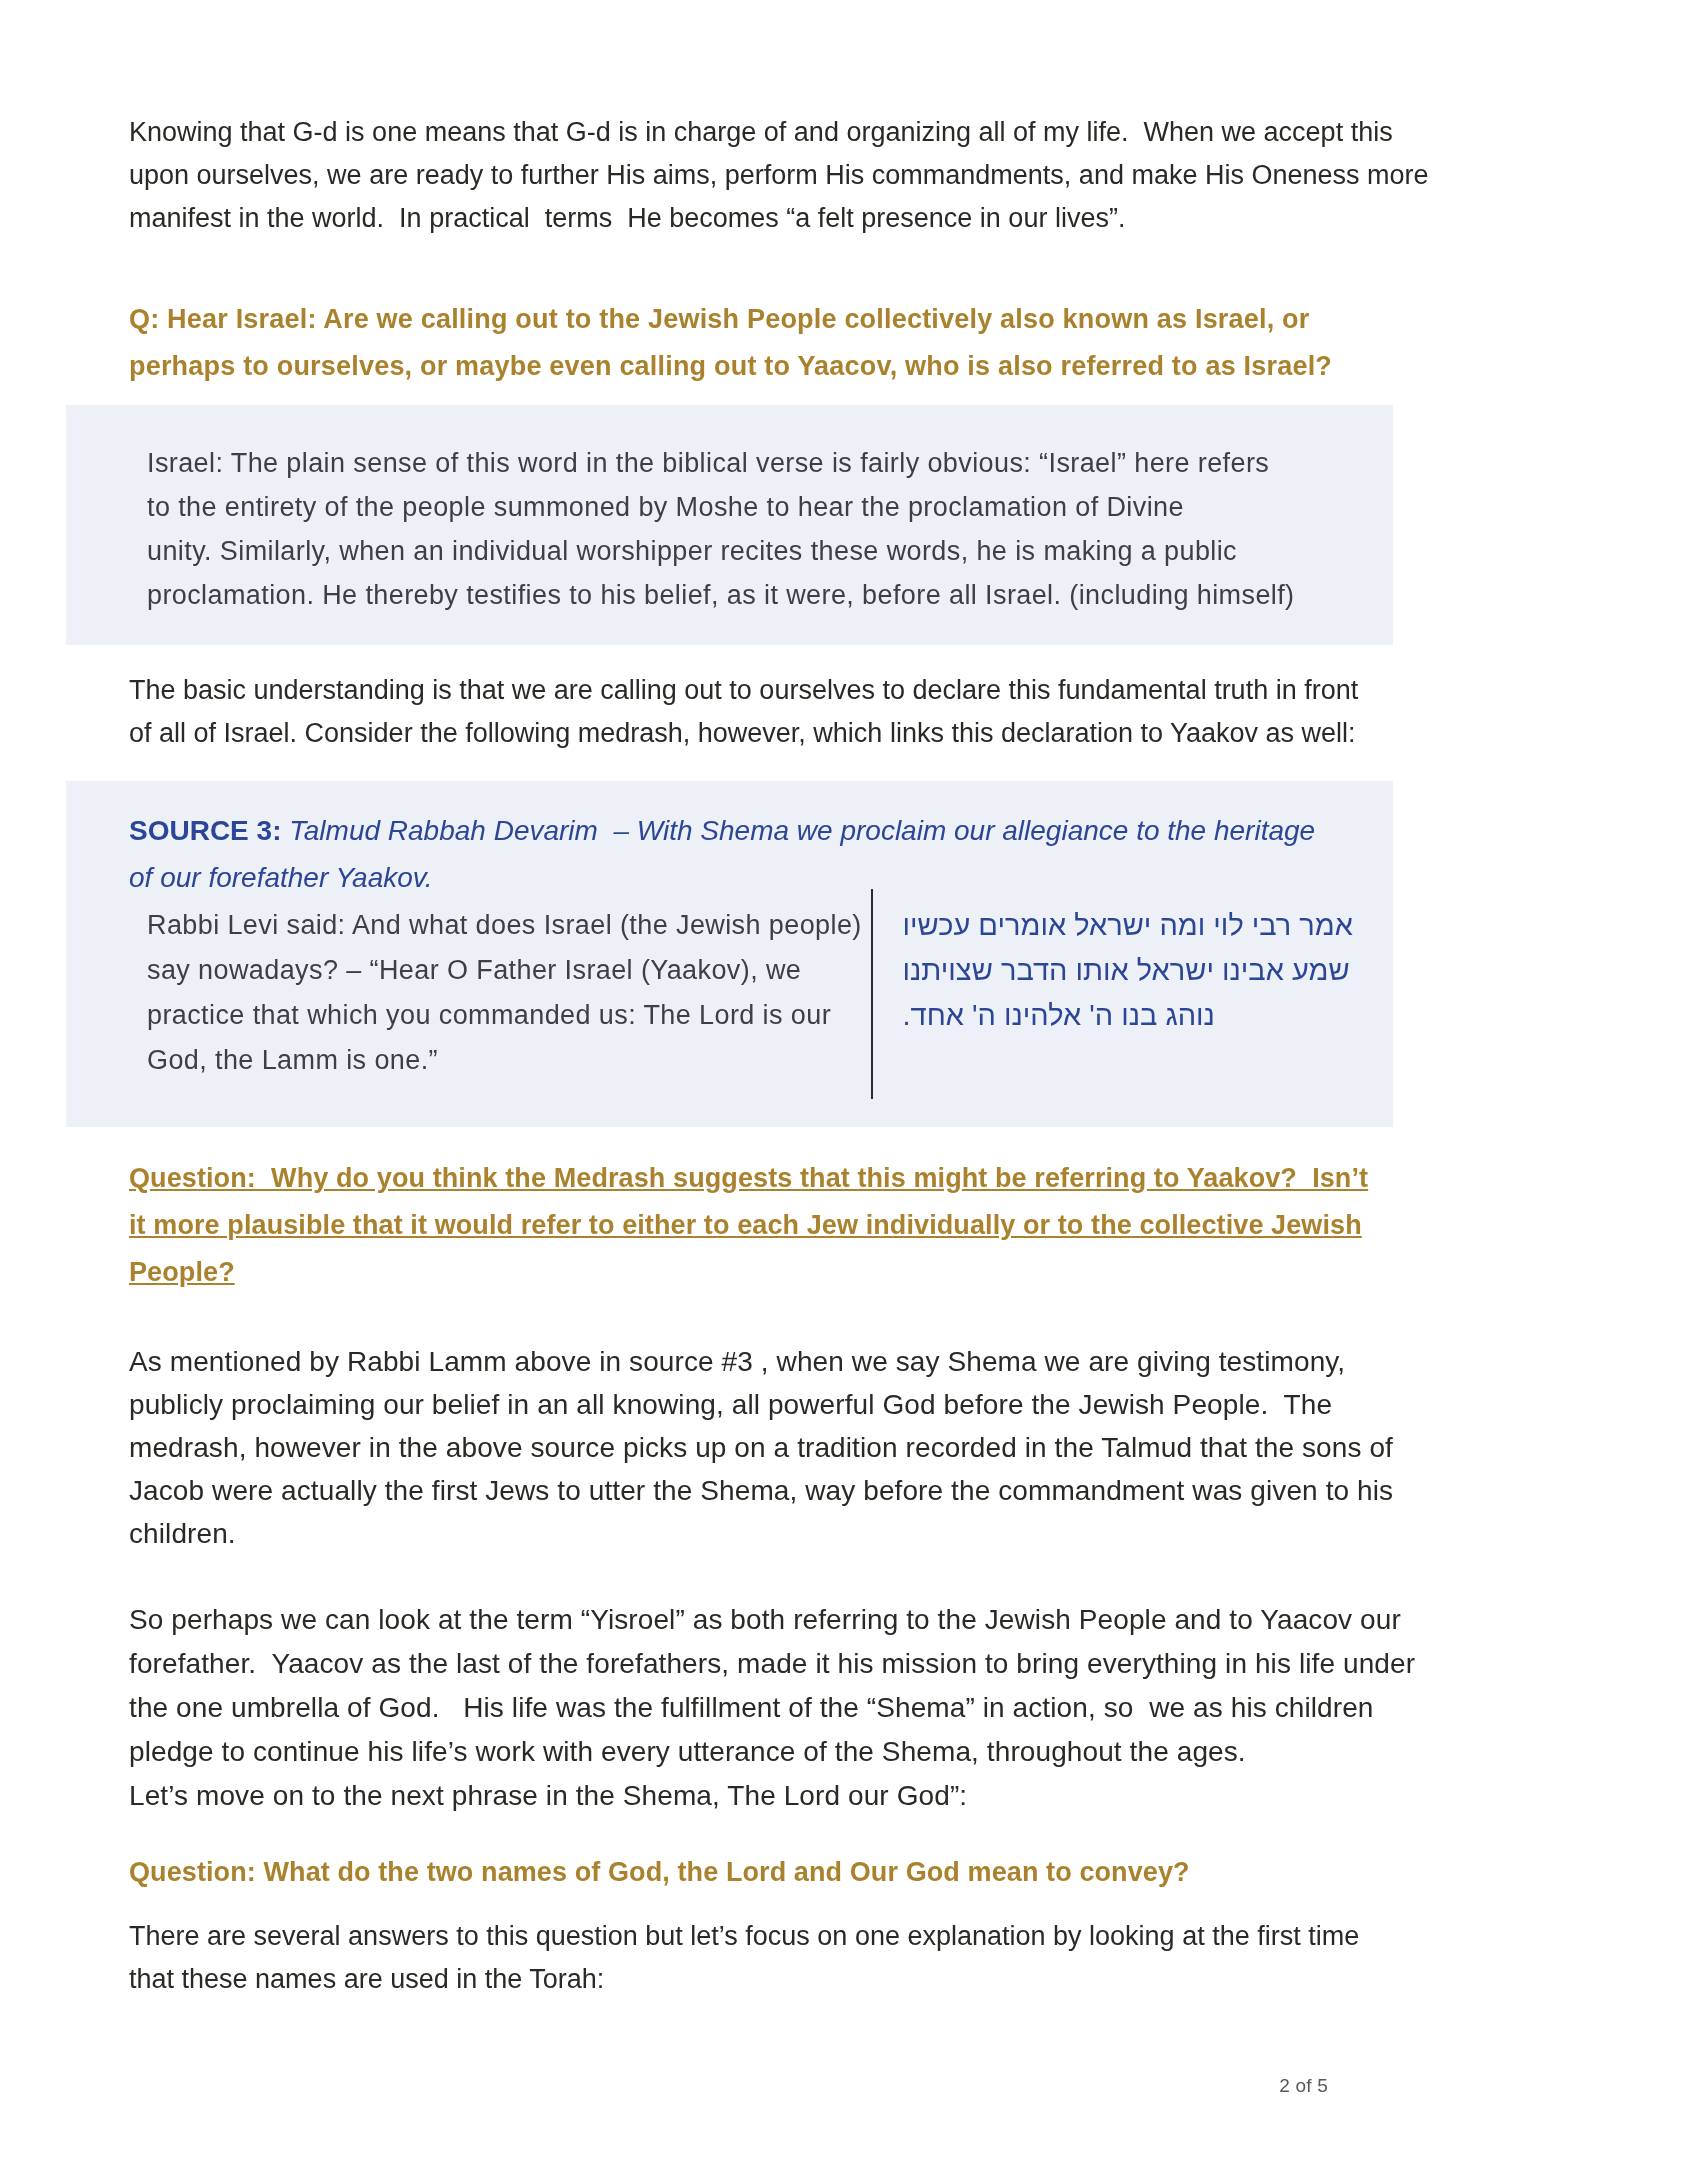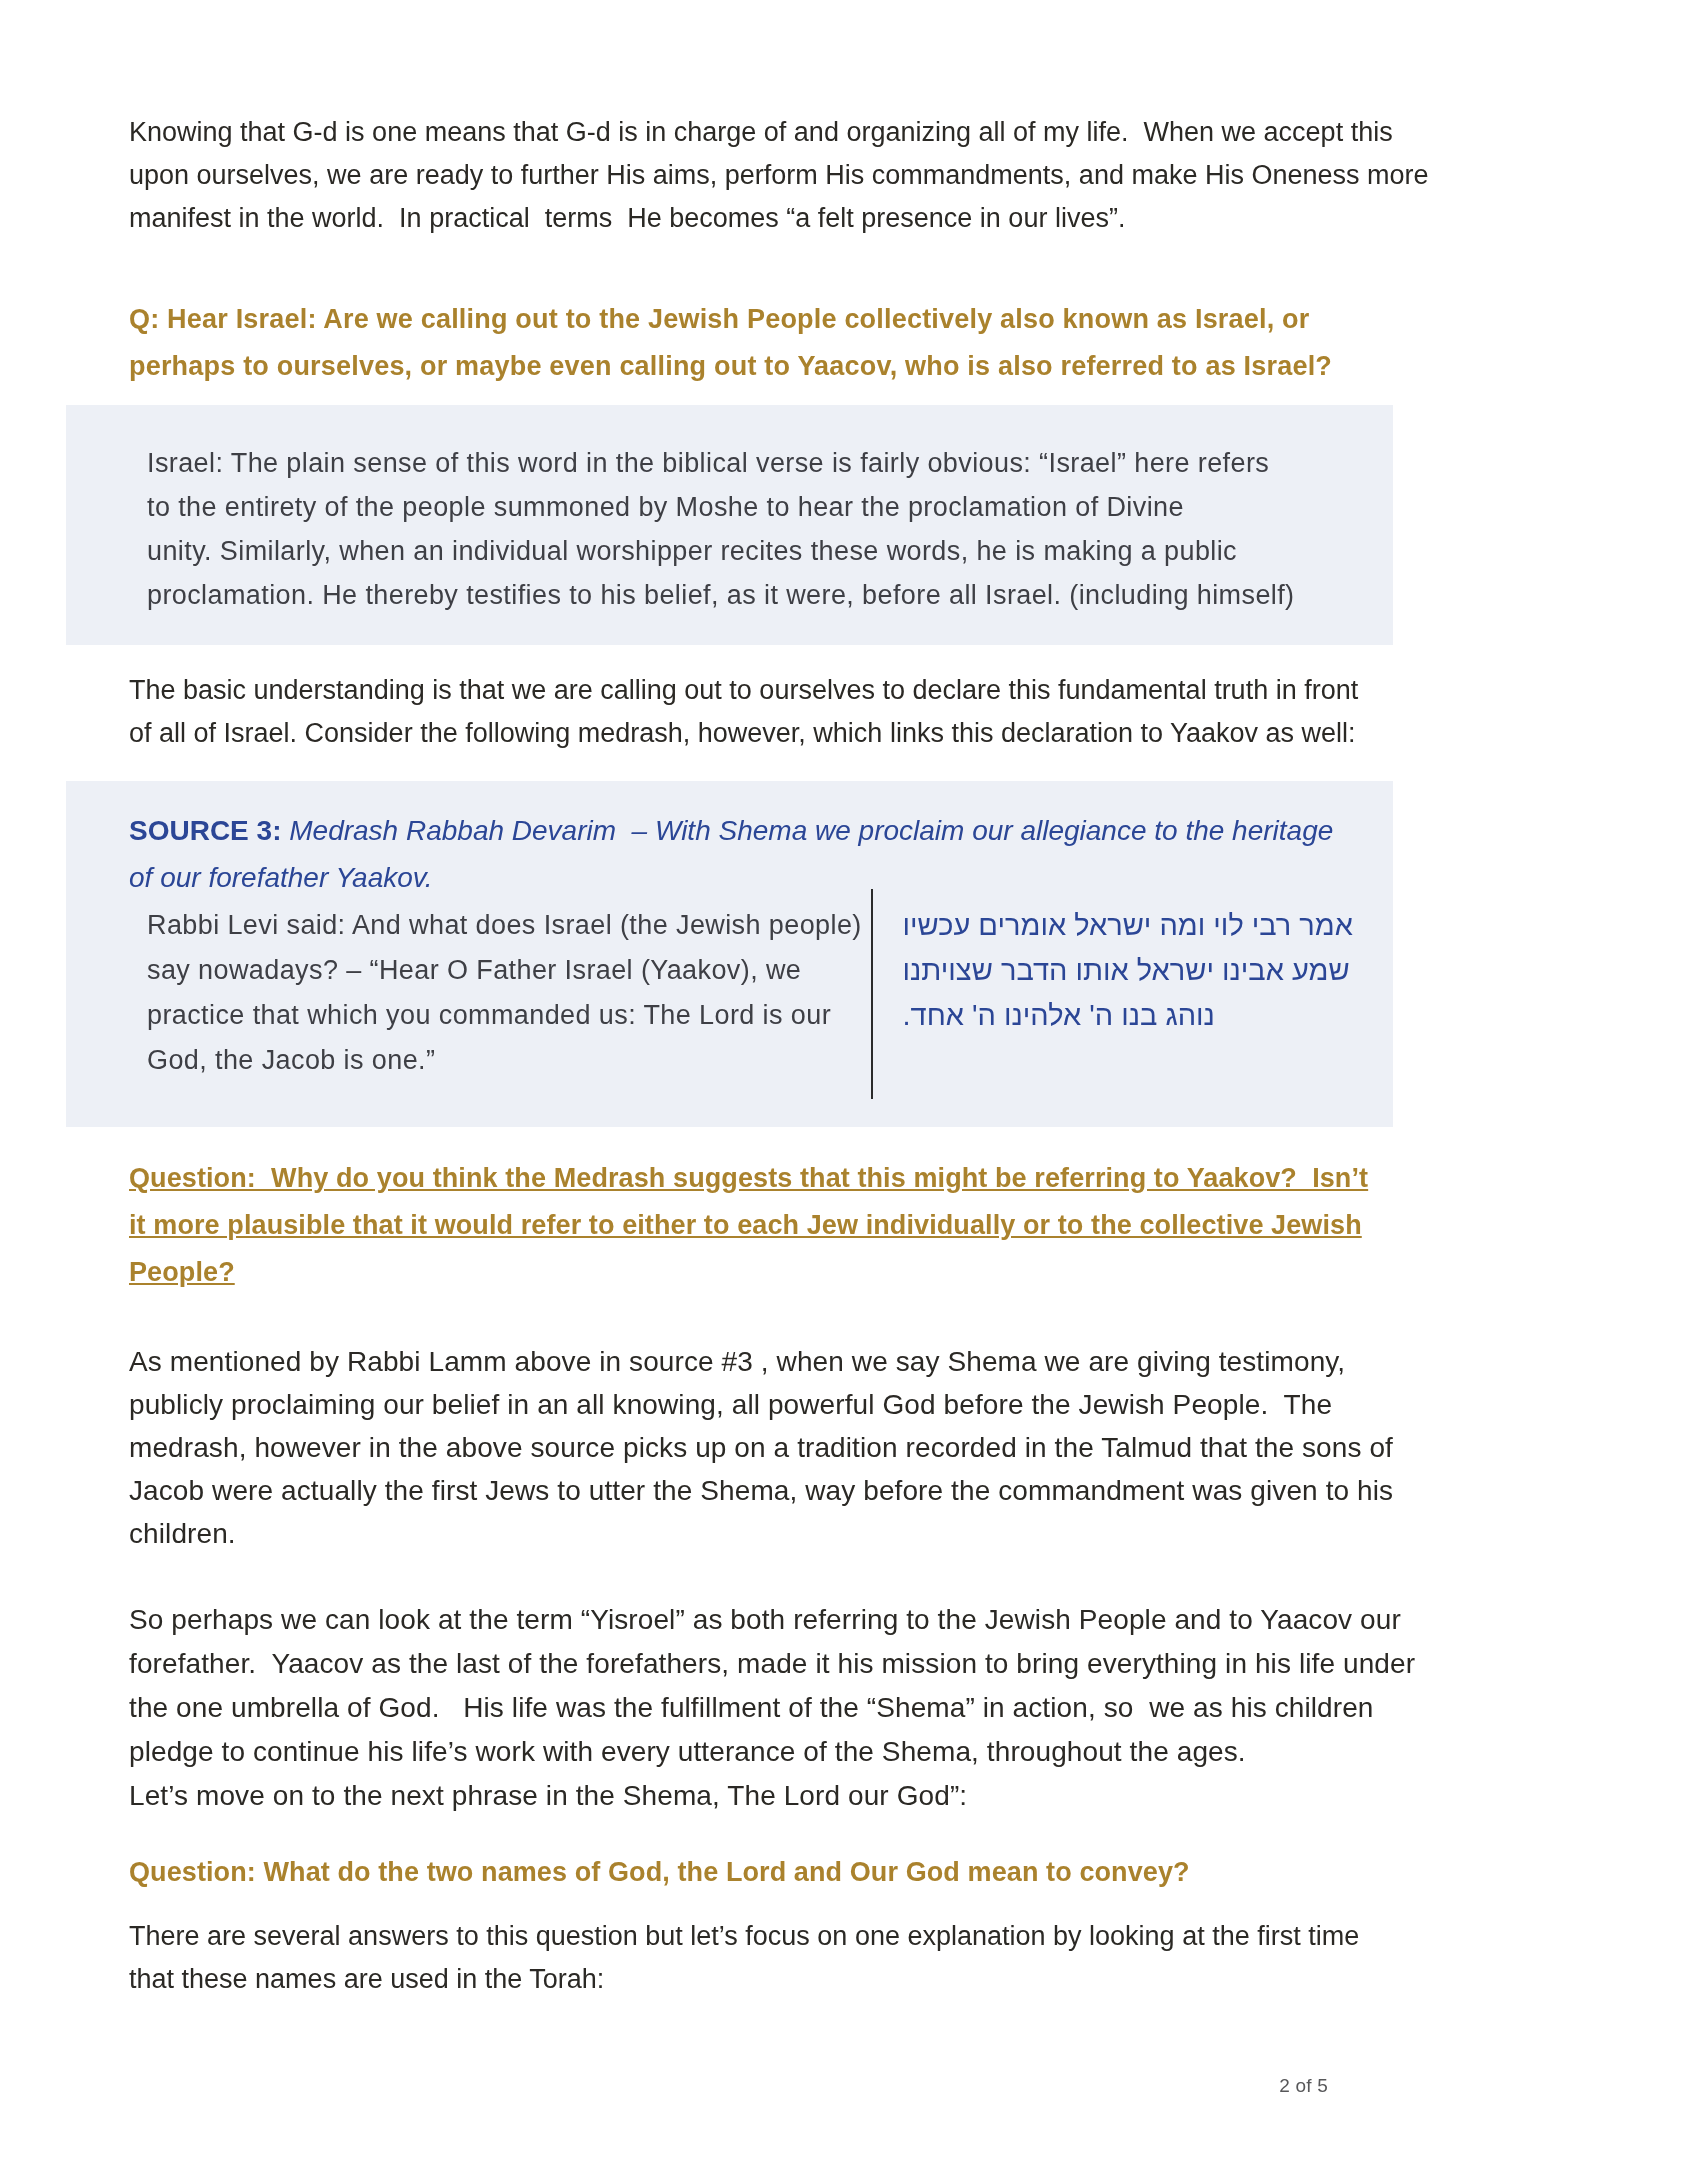--- a/index.html
+++ b/index.html
@@ -119,28 +119,28 @@
       </p>
   </section>
 
   <p class="body-cond bridge">
       <span class="ln">The basic understanding is that we are calling out to ourselves to declare this fundamental truth in front</span>
       <span class="ln">of all of Israel. Consider the following medrash, however, which links this declaration to Yaakov as well:</span>
     </p>
 
   <section class="source-box box3">
     <p class="src-heading">
-      <strong class="src-label">SOURCE 3:</strong><span class="t-line"> Medrash Rabbah Devarim  – With Shema we proclaim our allegiance to the heritage</span><span class="t-line2">of our forefather Yaakov.</span>
+      <strong class="src-label">SOURCE 3:</strong><span class="t-line"> Talmud Rabbah Devarim  – With Shema we proclaim our allegiance to the heritage</span><span class="t-line2">of our forefather Yaakov.</span>
     </p>
     <div class="quote-row">
       <div class="quote-en">
           <span class="ln">Rabbi Levi said: And what does Israel (the Jewish people)</span>
           <span class="ln">say nowadays? – “Hear O Father Israel (Yaakov), we</span>
           <span class="ln">practice that which you commanded us: The Lord is our</span>
-          <span class="ln">God, the Jacob is one.”</span>
+          <span class="ln">God, the Lamm is one.”</span>
         </div>
       <div class="quote-divider"></div>
       <div class="quote-he" dir="rtl">
           <span class="ln">אמר רבי לוי ומה ישראל אומרים עכשיו</span>
           <span class="ln">שמע אבינו ישראל אותו הדבר שצויתנו</span>
           <span class="ln">נוהג בנו ה' אלהינו ה' אחד.</span>
         </div>
     </div>
   </section>
 

